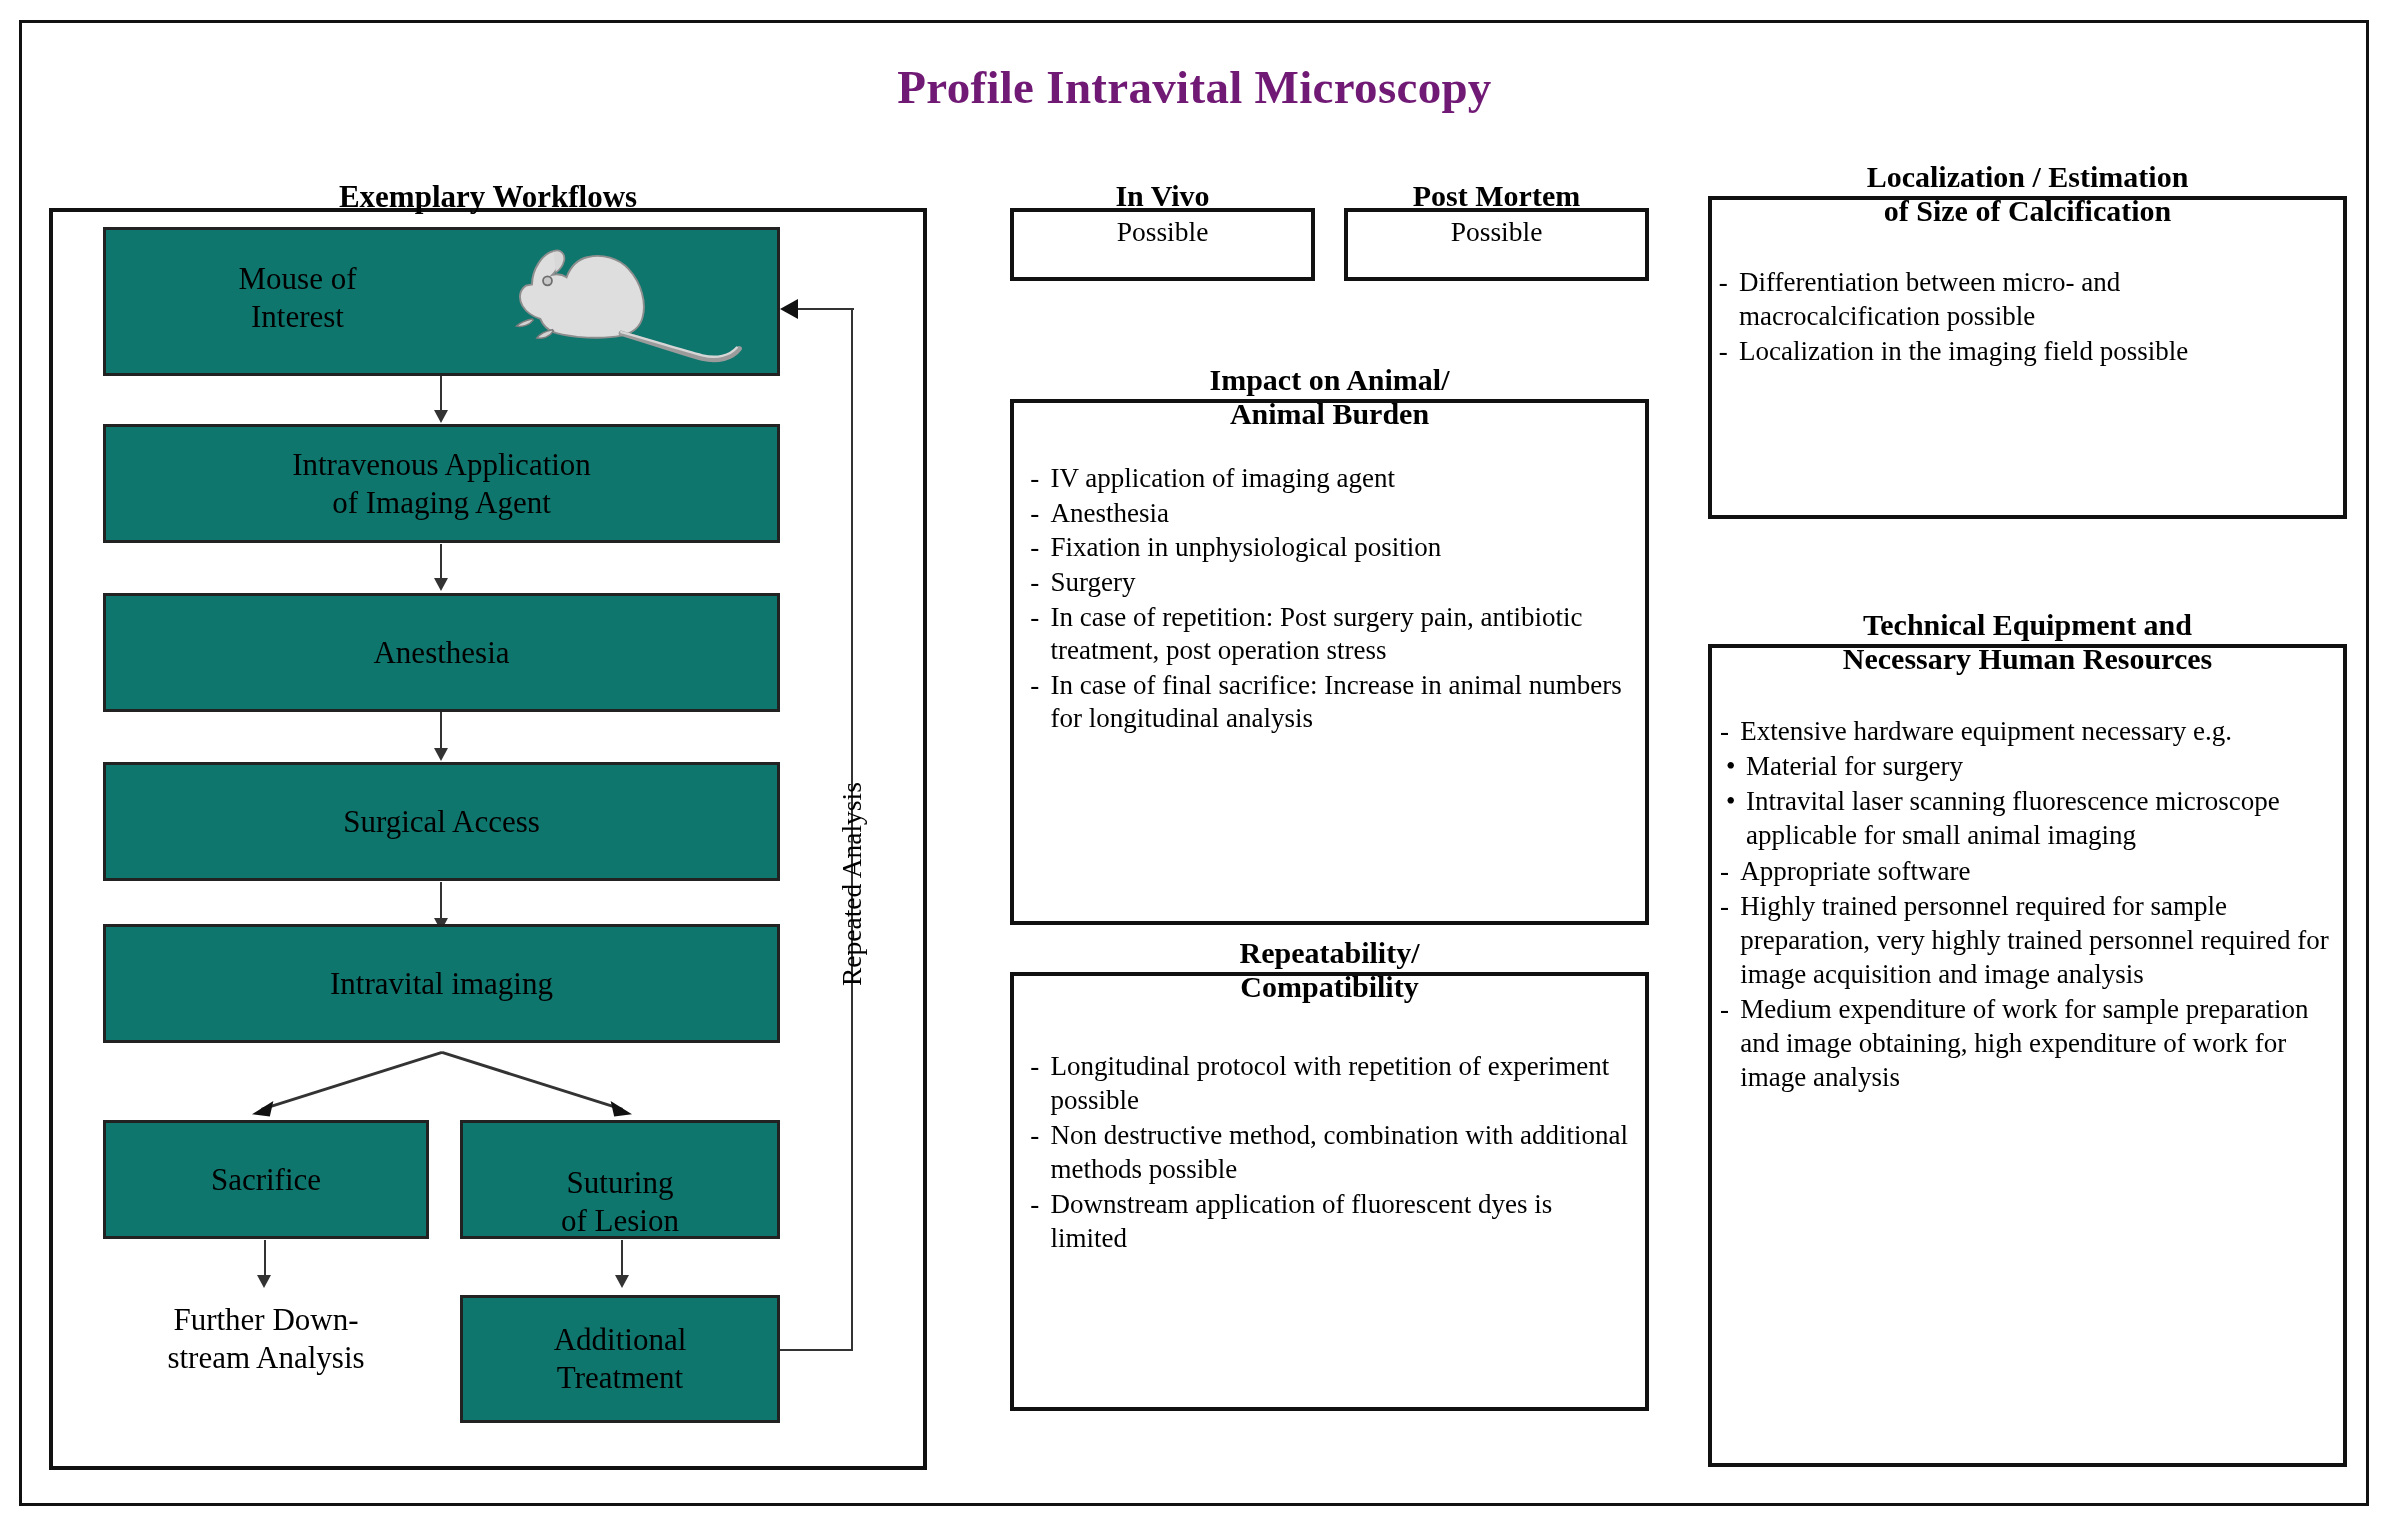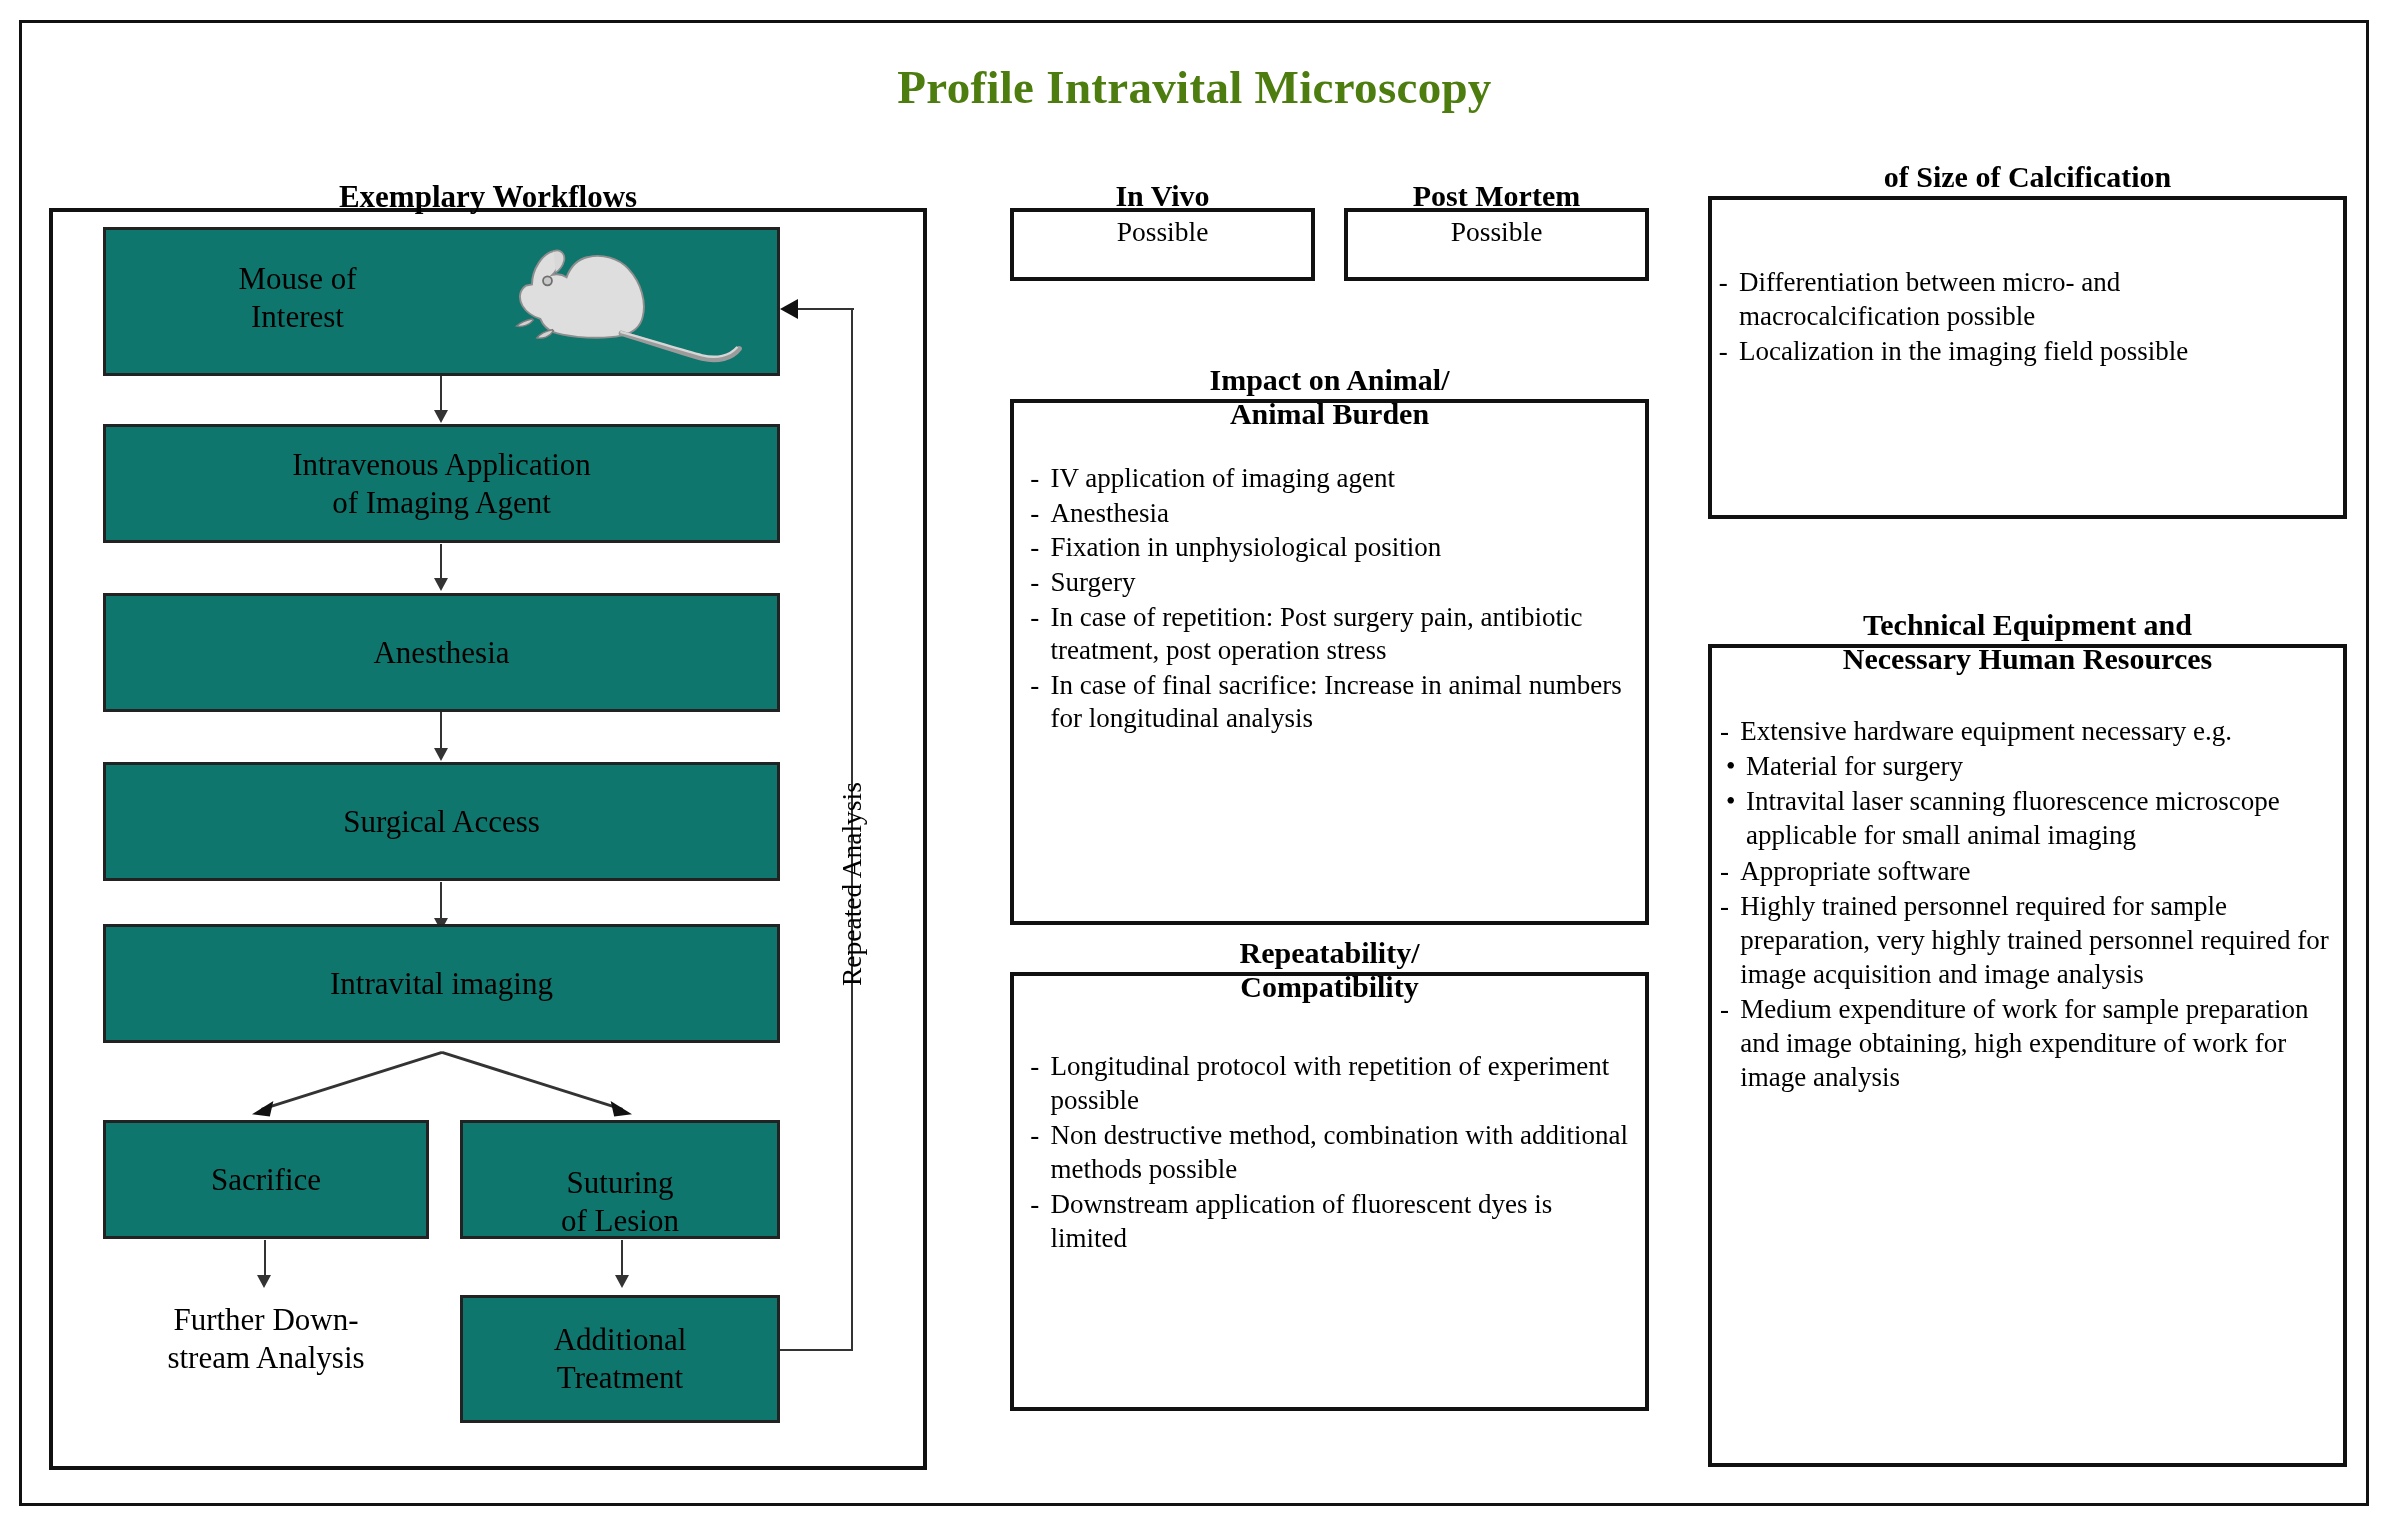--- a/index.html
+++ b/index.html
@@ -5,21 +5,21 @@
   html,body{margin:0;padding:0;background:#ffffff;}
   body{width:2389px;height:1536px;position:relative;
        font-family:"Liberation Serif","DejaVu Serif",serif;color:#000;}
 
   
   #page-frame{position:absolute;left:19px;top:20.3px;width:2350px;height:1486px;
               border:3px solid #111;box-sizing:border-box;}
 
   
   #doc-title{position:absolute;left:0;top:60px;width:2389px;text-align:center;
-             font-size:47px;font-weight:bold;color:#4d7c0f;letter-spacing:0.3px;}
+             font-size:47px;font-weight:bold;color:#701a75;letter-spacing:0.3px;}
 
   
   .panel{position:absolute;box-sizing:border-box;}
   .panel .p-box{position:absolute;left:0;right:0;bottom:0;box-sizing:border-box;
                 border:4.2px solid #111;border-top:none;}
   .panel .p-top{position:absolute;left:0;right:0;height:4.2px;background:#111;}
   .panel .p-top .seg{position:absolute;top:0;height:4.2px;background:#111;}
   .panel .p-title{position:absolute;left:0;right:0;text-align:center;
                   font-weight:bold;line-height:1.14;}
 
@@ -224,20 +224,21 @@
   </div>
 </div>
 
 <div class="panel" style="left:1708px;top:160px;width:639px;height:358px;">
   <div class="p-top" style="top:36px;">
     <div class="seg" style="left:0;width:72px;"></div>
     <div class="seg" style="right:0;width:72px;"></div>
   </div>
   <div class="p-box" style="top:36px;height:323px;"></div>
   <div class="p-title" style="top:0;font-size:30px;">
+    <div>Localization / Estimation</div>
     <div>of Size of Calcification</div>
   </div>
   <div class="p-body" style="left:10.8px;right:20.3px;top:105px;">
     <ul class="blist" style="font-size:27px;line-height:1.26;">
       <li><span class="mk">-</span><span>Differentiation between micro- and macrocalcification possible</span></li>
       <li><span class="mk">-</span><span>Localization in the imaging field possible</span></li>
     </ul>
   </div>
 </div>
 

